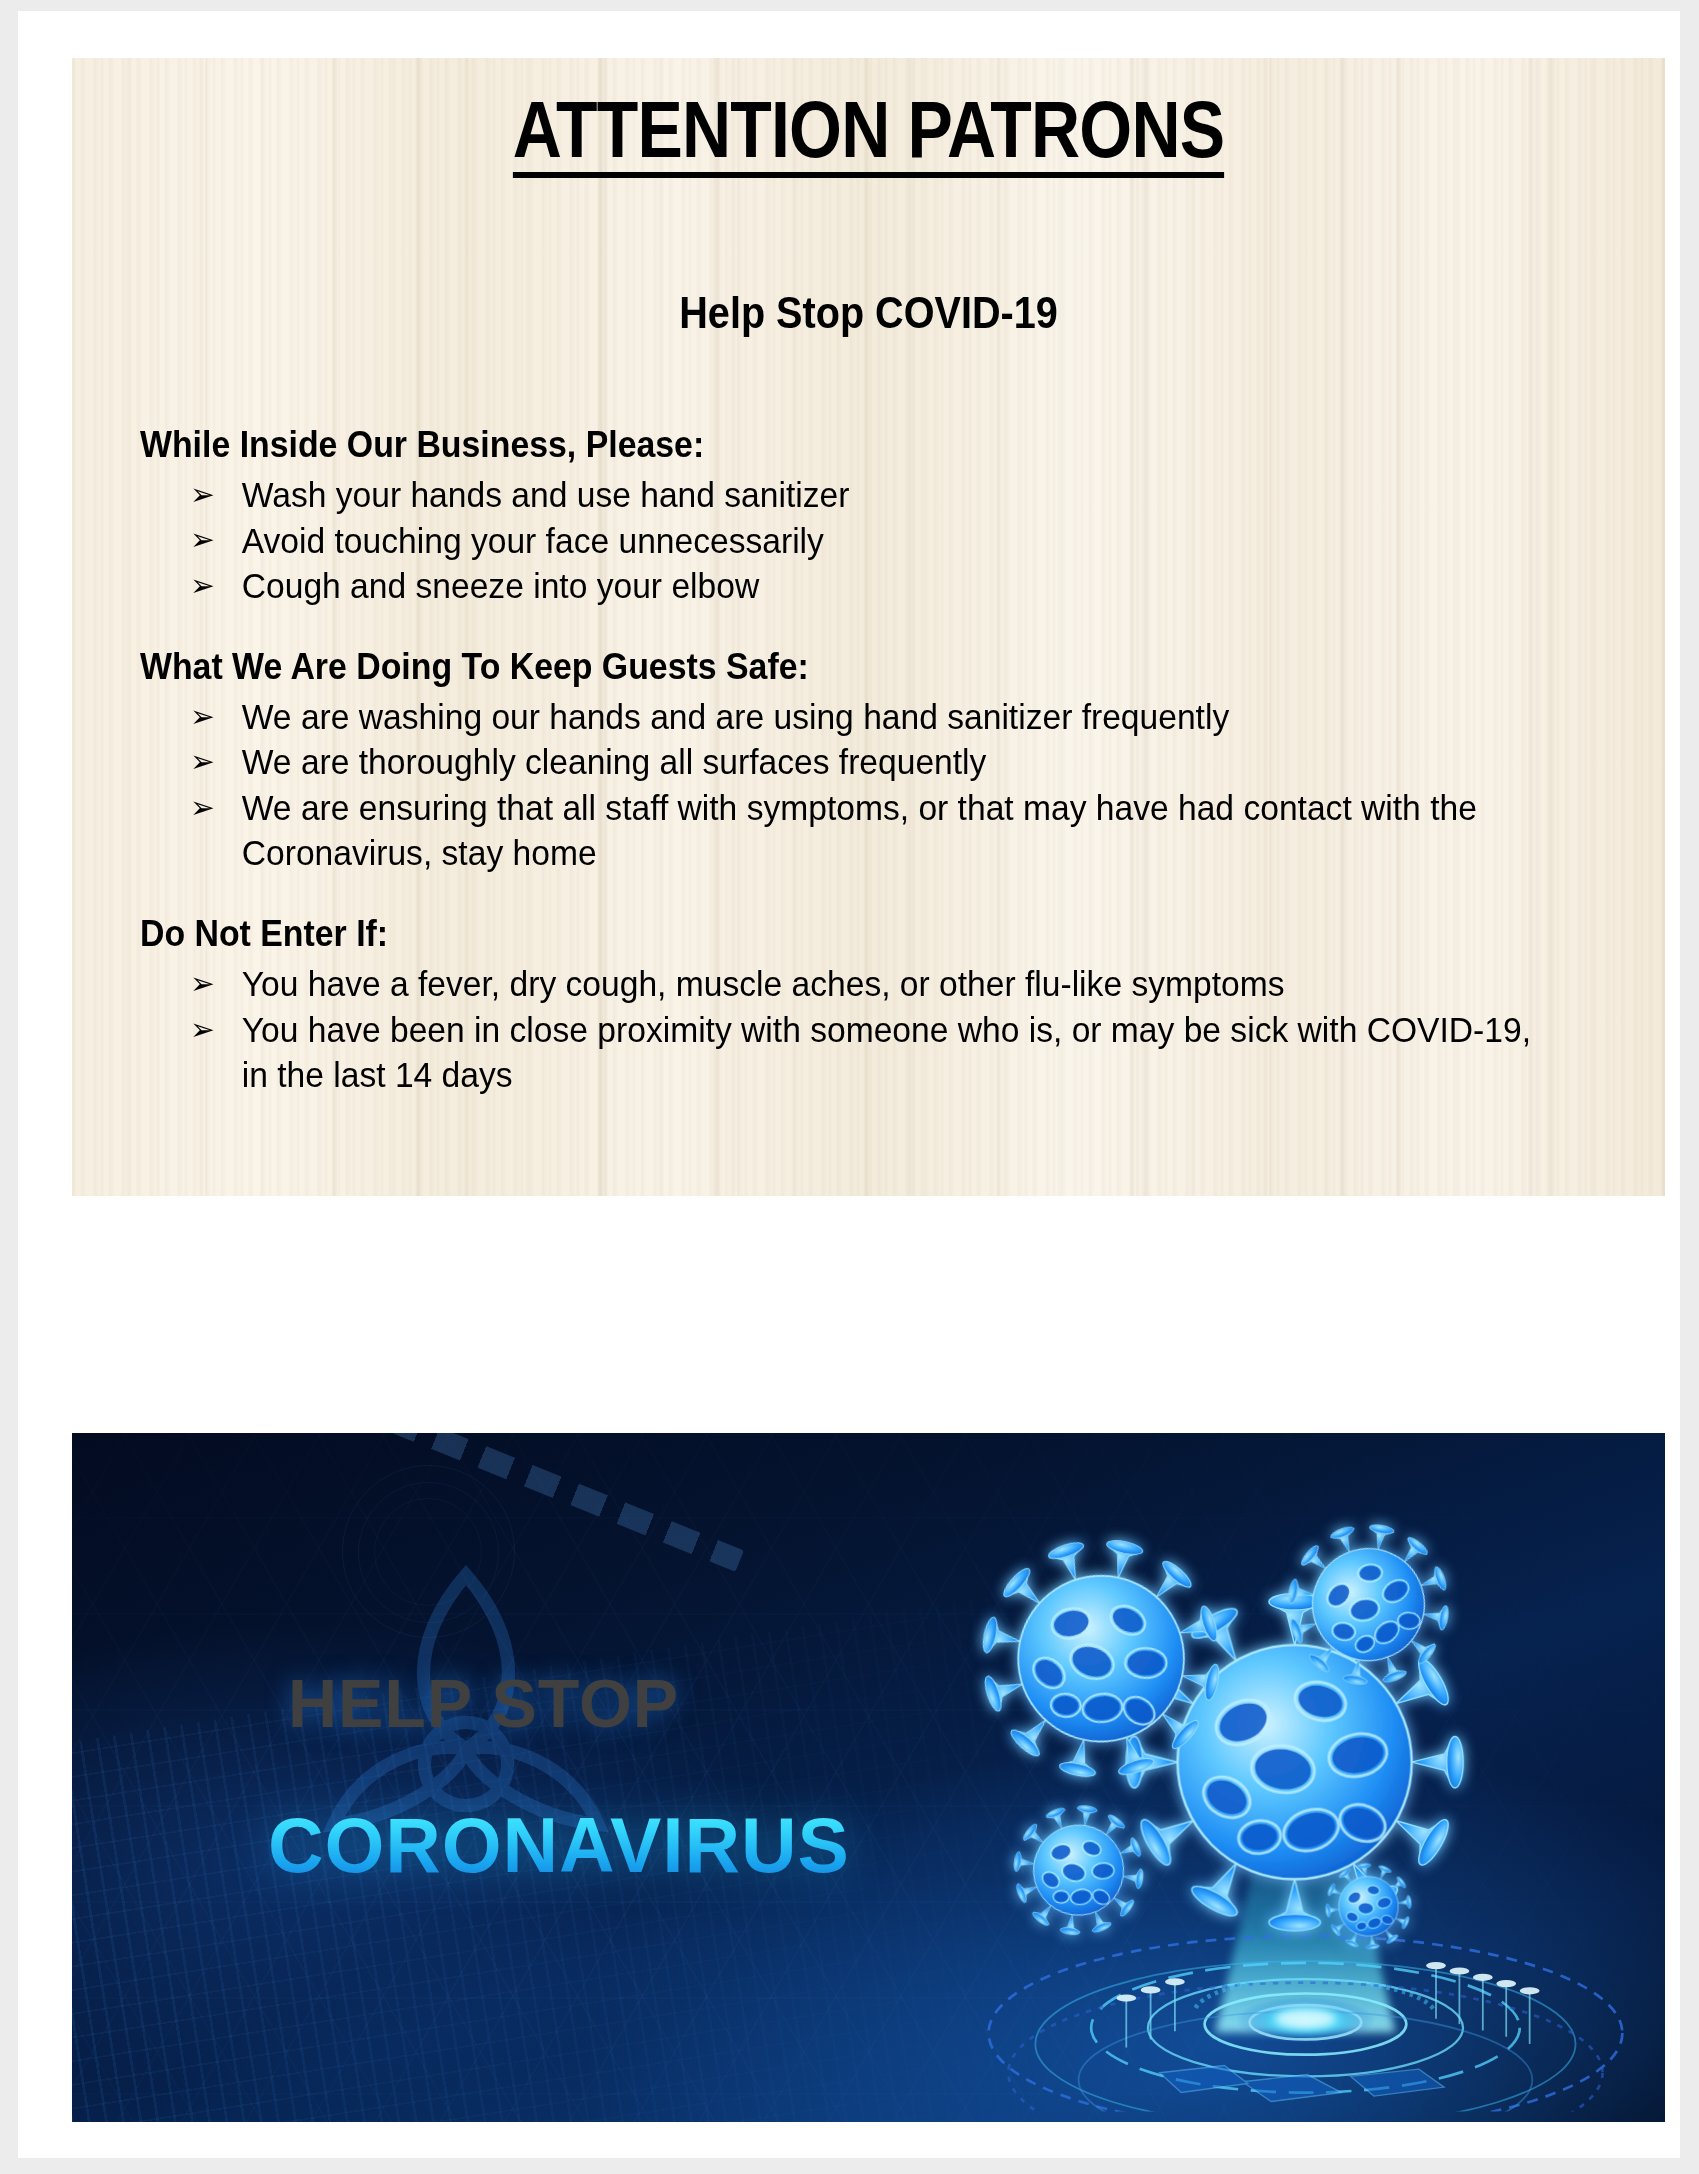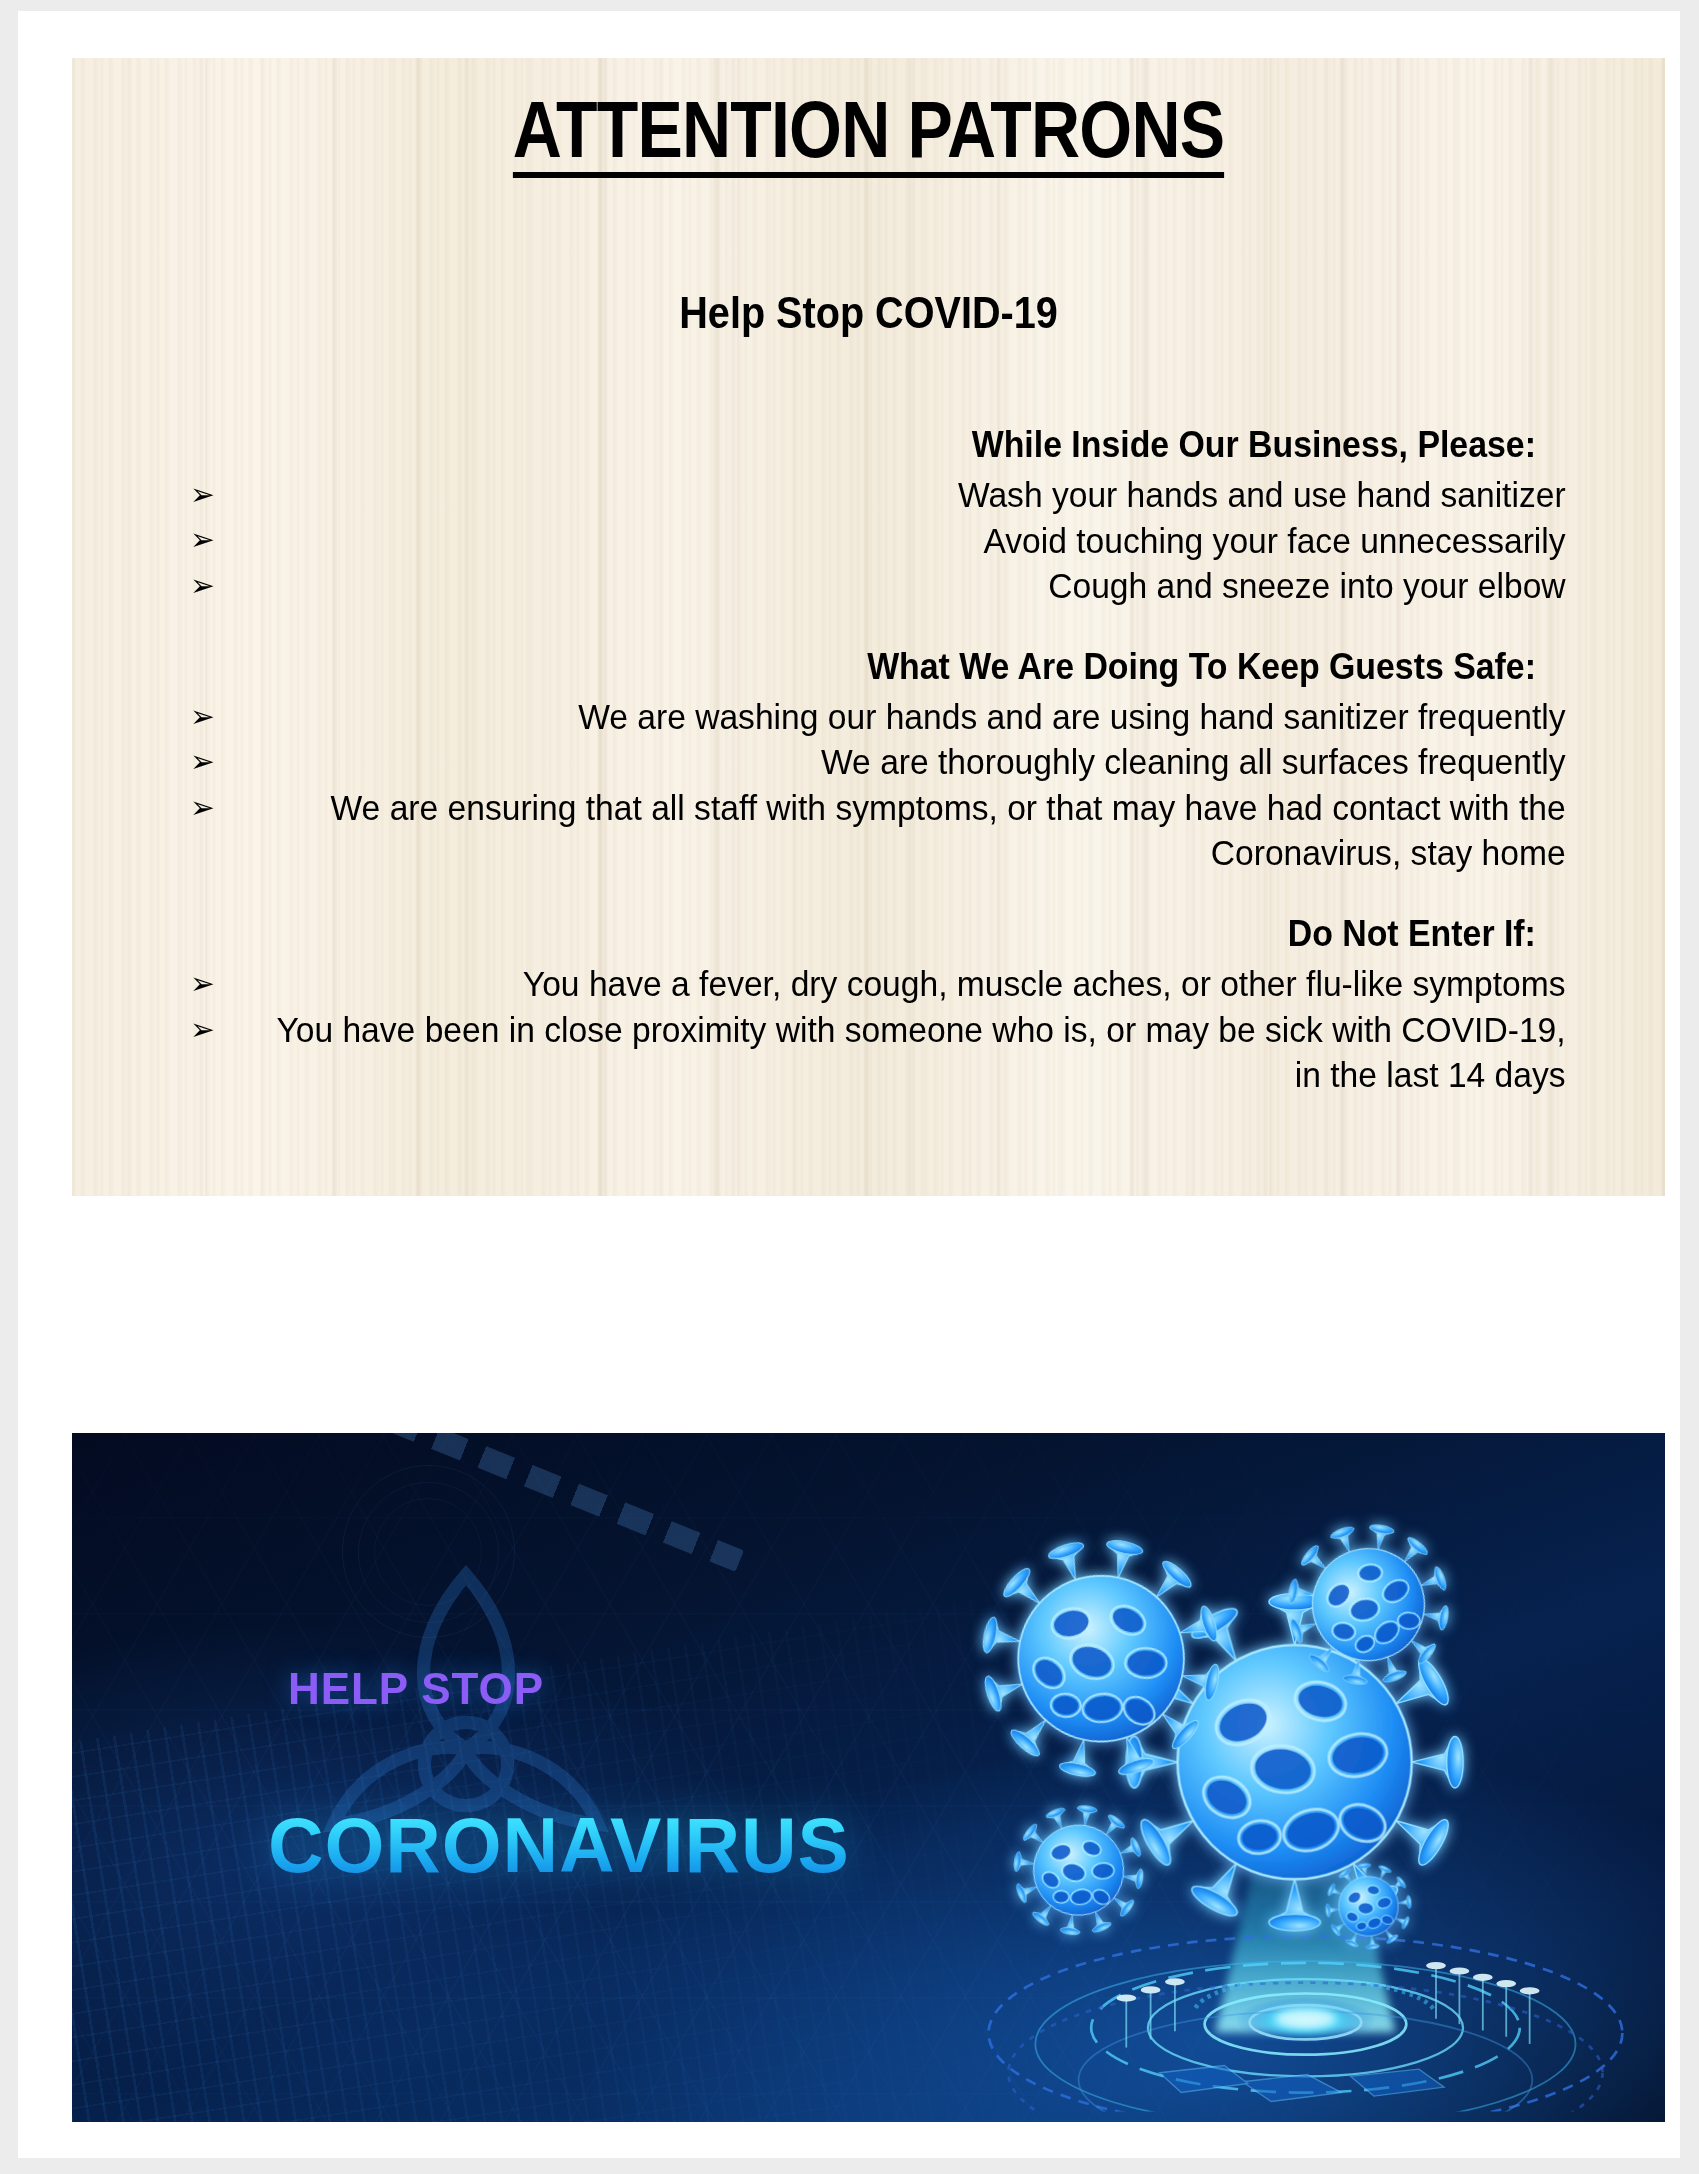--- a/index.html
+++ b/index.html
@@ -110,21 +110,21 @@
   }
 
   #body-block {
     position: absolute;
     z-index: 3;
     left: 68px;
     top: 365px;
     width: 1485px;
     color: #000;
   }
-  .section { margin-bottom: 36px; text-align: right; }
+  .section { margin-bottom: 36px; }
   .section:last-child { margin-bottom: 0; }
   .sec-heading {
     font-weight: bold;
     font-size: 36px;
     line-height: 1.22;
     margin-bottom: 5.4px;
     transform: scaleX(0.94);
     transform-origin: left center;
   }
   .bullets { margin: 0; padding: 0; list-style: none; }
@@ -217,24 +217,24 @@
     position:absolute;
     border: 1.8px solid rgba(90,170,255,.14);
     border-radius: 50%;
   }
 
   #banner-title-1 {
     position: absolute;
     left: 270px;
     top: 1653px;
     z-index: 6;
-    font-size: 44px;
+    font-size: 68px;
     font-weight: bold;
     letter-spacing: 0.9px;
-    color: #8b5cf6;
+    color: #404040;
     text-shadow: 0 0 23.4px rgba(40,130,230,.55);
   }
   #banner-title-2 {
     position: absolute;
     left: 250px;
     top: 1790px;
     z-index: 6;
     font-size: 77px;
     font-weight: bold;
     letter-spacing: 0.9px;

